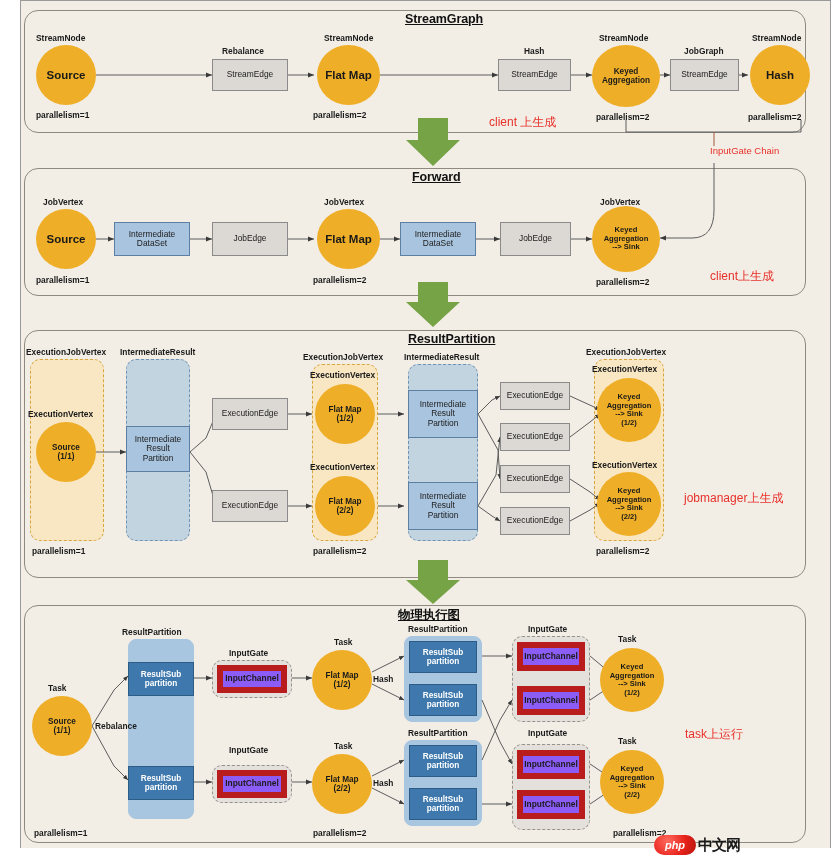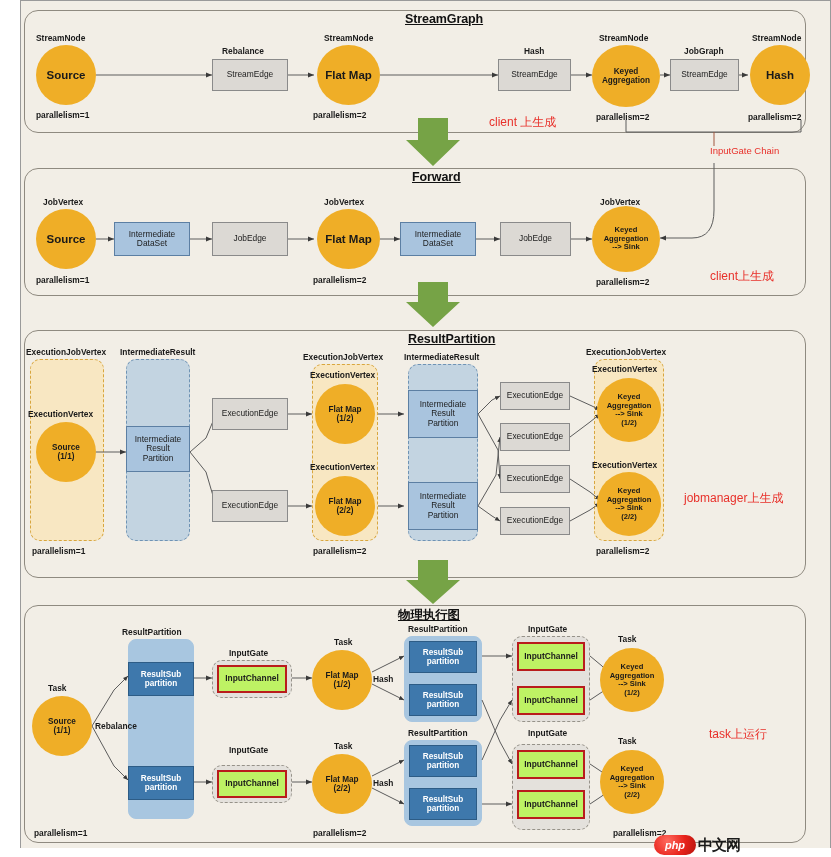--- a/index.html
+++ b/index.html
@@ -78,22 +78,22 @@
     font-weight: normal;
   }
   .box.bluedark {
     background: #3E78AC;
     border: 1px solid #2d5c86;
     color: #ffffff;
     font-weight: bold;
     font-size: 8.2px;
   }
   .box.inner-gray {
-    background: #bef264;
-    border: 2px solid #b91c1c;
+    background: #8b5cf6;
+    border: 6px solid #b91c1c;
     font-weight: bold;
     font-size: 8.4px;
   }
 
   
   .cont {
     position: absolute;
     border-radius: 10px;
     z-index: 2;
   }
@@ -532,19 +532,19 @@
 
   <div class="cap" style="left:618px; top:736px;">Task</div>
   <div class="ell tiny" style="left:600px; top:750px; width:64px; height:64px; flex-direction:column;">
     <span>Keyed</span>
     <span>Aggregation</span>
     <span>--&gt; Sink</span>
     <span>(2/2)</span>
   </div>
   <div class="cap par" style="left:613px; top:828px;">parallelism=2</div>
 
-  <div class="note-red" style="left:685px; top:726px;margin-left:24px;">task上运行</div>
+  <div class="note-red" style="left:685px; top:726px;">task上运行</div>
 
   <div class="watermark">
     <div class="wm-php">php</div>
     <div class="wm-cn">中文网</div>
   </div>
 </div>
 
 </body></html>

